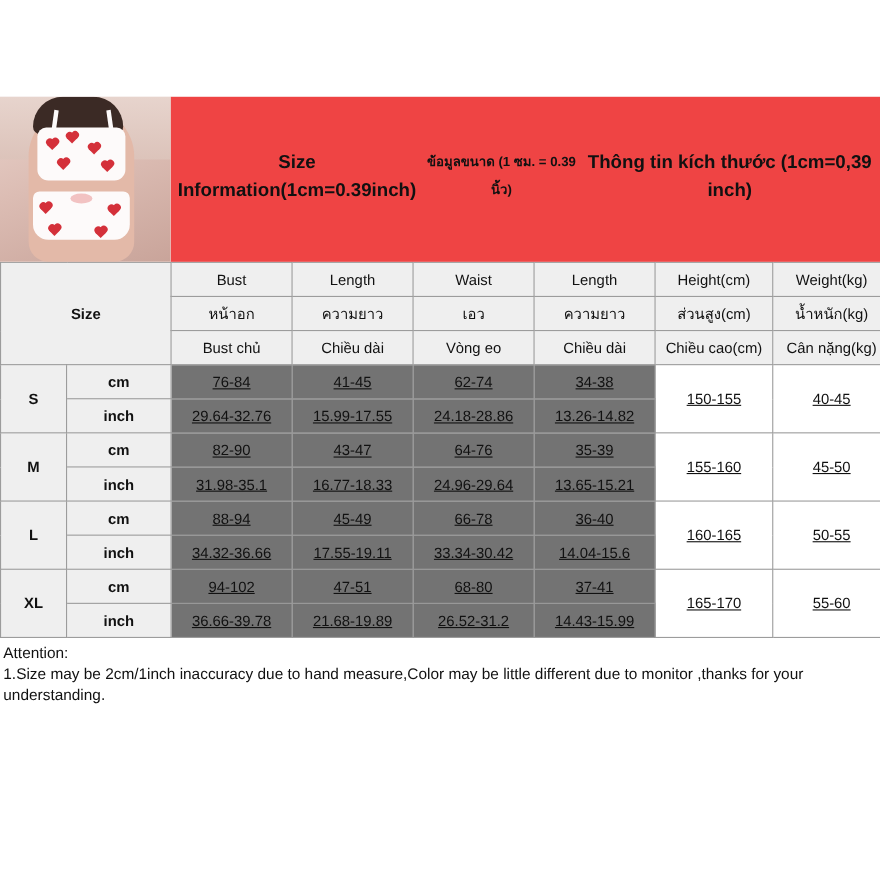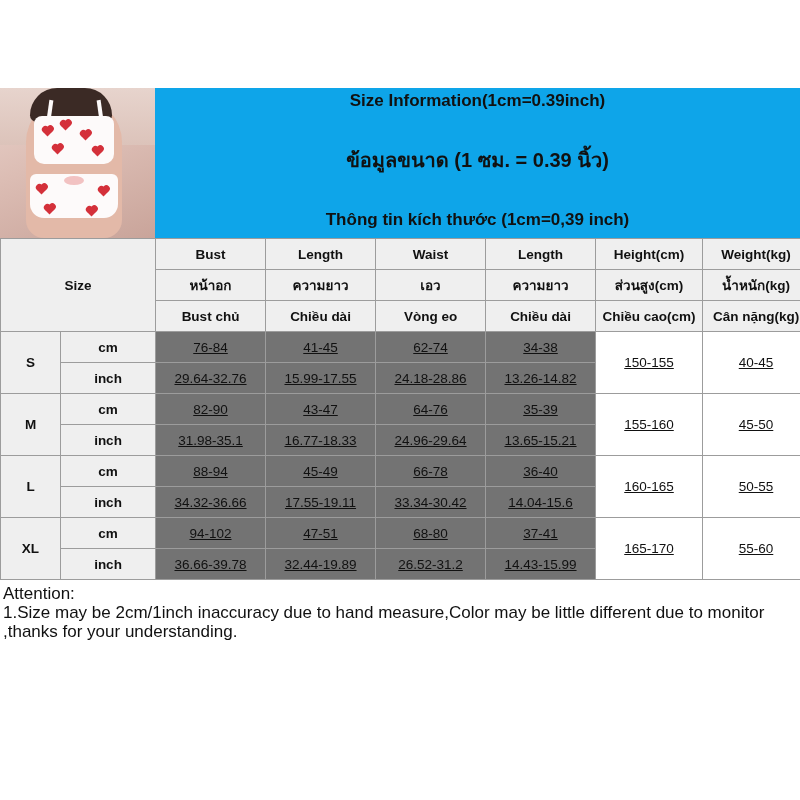--- a/index.html
+++ b/index.html
@@ -103,56 +103,56 @@
   .photo .hair {
     position: absolute;
     left: 30px; top: 0px; width: 82px; height: 34px;
     background: #3b2a25;
     border-radius: 40px 40px 10px 10px;
   }
 
   .title-area {
     flex: 1 1 auto;
     display: flex;
-    flex-direction: column;
+    flex-direction: row;
     align-items: center;
     justify-content: space-between;
-    background: #0ea5e9;
+    background: #ef4444;
     padding-bottom: 6px;
   }
   .title-area .line {
     font-weight: bold;
     font-size: 17px;
     line-height: 25px;
     color: #111;
     text-align: center;
   }
   .title-area .line.thai {
-    font-size: 20px;
+    font-size: 12px;
   }
 
   
   table.size-table {
     border-collapse: collapse;
     width: 800px;
     table-layout: fixed;
     background: #ffffff;
   }
   table.size-table td, table.size-table th {
     border: 1px solid #9c9c9c;
     text-align: center;
     vertical-align: middle;
     font-size: 13.5px;
     color: #111;
     padding: 0;
     height: 30px;
   }
   .hdr-cell {
     background: #efefef;
-    font-weight: bold;
+    font-weight: normal;
     height: 30px;
   }
   .size-label-cell {
     background: #efefef;
     font-weight: bold;
     font-size: 26px;
   }
   .sizename {
     background: #efefef;
     font-weight: bold;
@@ -182,21 +182,21 @@
 
   
   .attention {
     width: 800px;
     padding: 4px 3px 0 3px;
     box-sizing: border-box;
     background: #ffffff;
   }
   .attention p {
     margin: 0;
-    font-size: 17px;
+    font-size: 14px;
     line-height: 19px;
     color: #111;
   }
 </style>
 </head>
 <body>
 
 <div class="page">
   <div class="sheet">
 
@@ -326,21 +326,21 @@
           <td class="val">94-102</td>
           <td class="val">47-51</td>
           <td class="val">68-80</td>
           <td class="val">37-41</td>
           <td class="span-cell" rowspan="2">165-170</td>
           <td class="span-cell" rowspan="2">55-60</td>
         </tr>
         <tr>
           <td class="unit">inch</td>
           <td class="val">36.66-39.78</td>
-          <td class="val">32.44-19.89</td>
+          <td class="val">21.68-19.89</td>
           <td class="val">26.52-31.2</td>
           <td class="val">14.43-15.99</td>
         </tr>
       </tbody>
     </table>
 
     <div class="attention">
       <p>Attention:</p>
       <p>1.Size may be 2cm/1inch inaccuracy due to hand measure,Color may be little different due to monitor ,thanks for your understanding.</p>
     </div>

